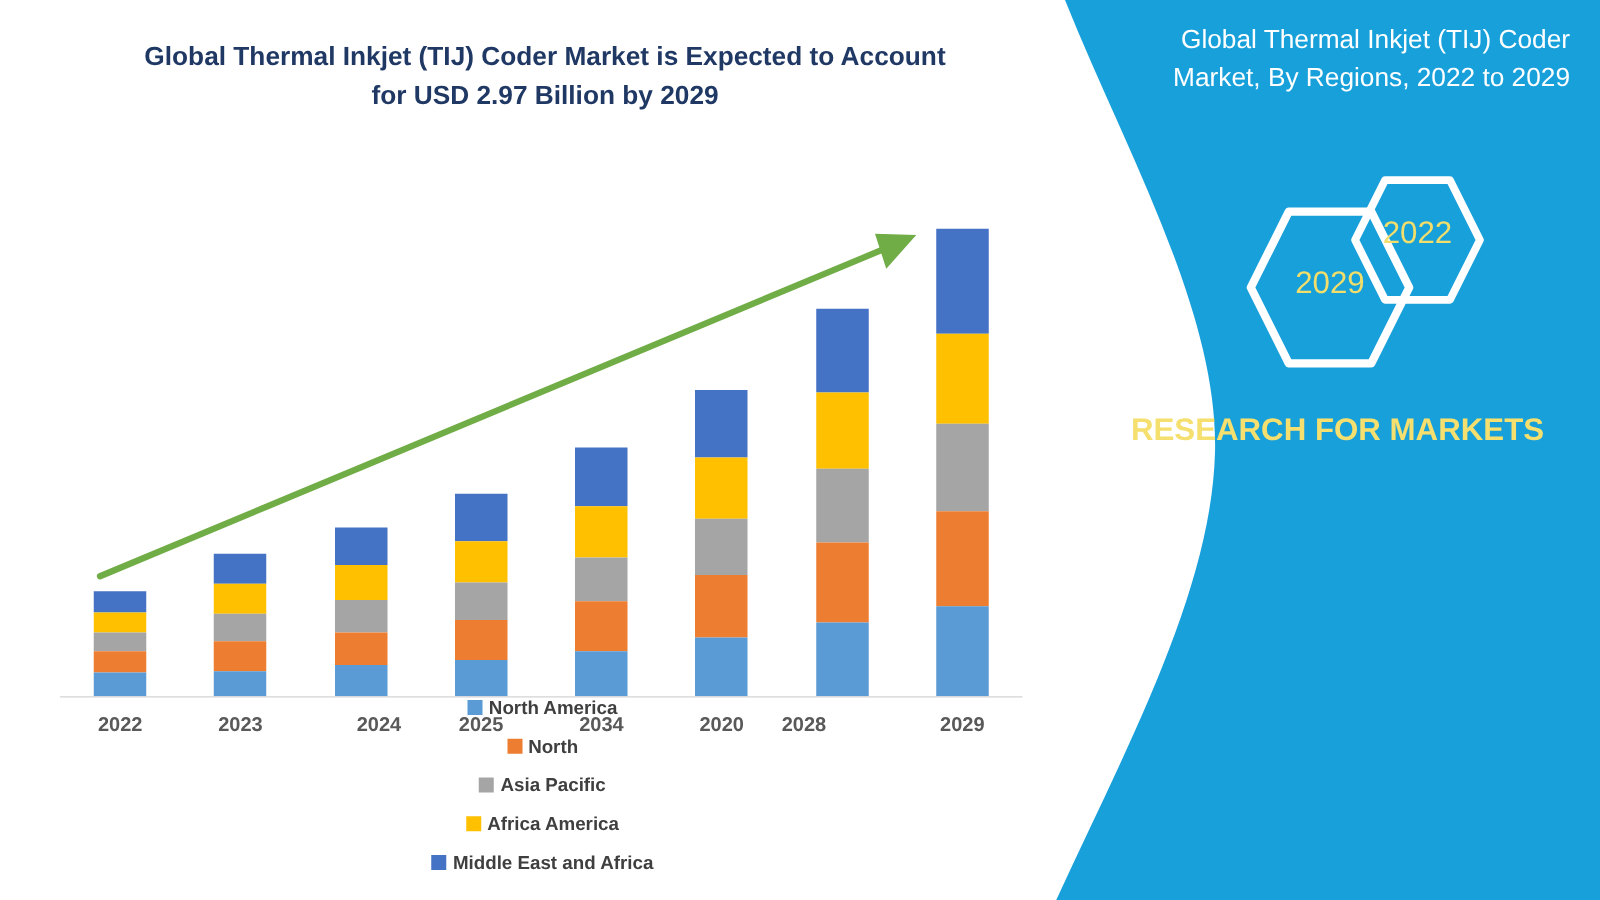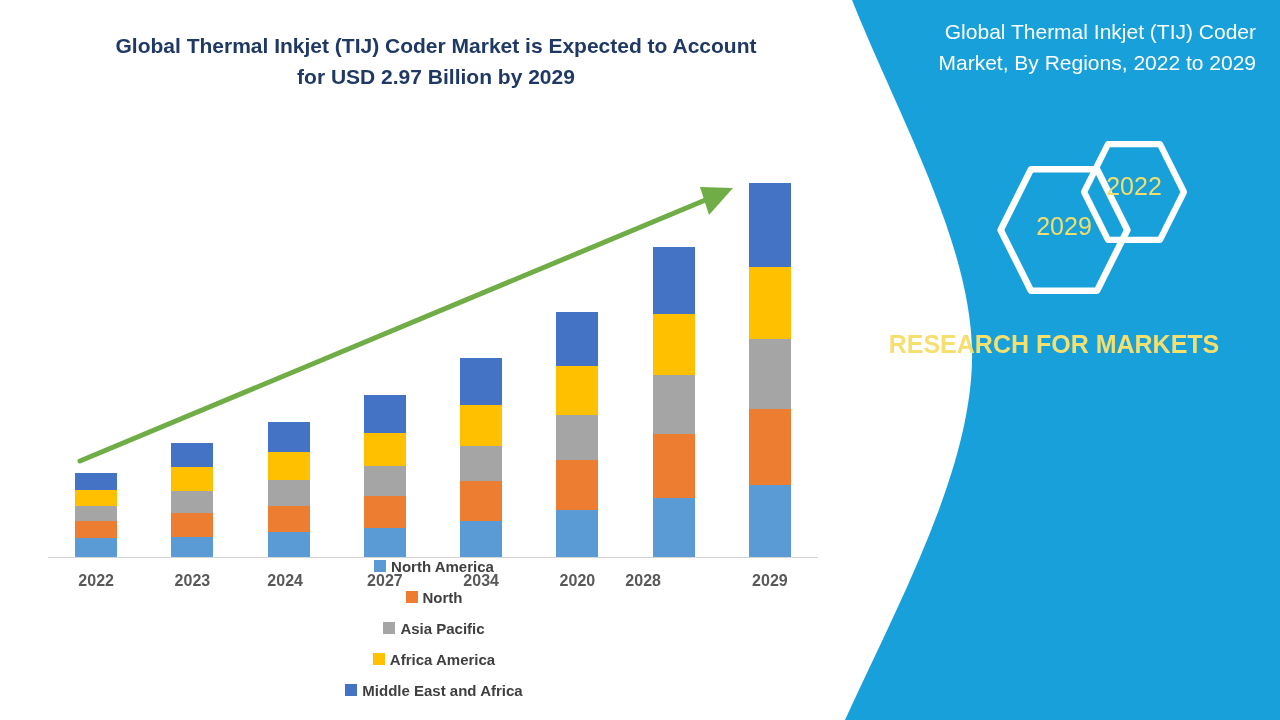--- a/index.html
+++ b/index.html
@@ -30,21 +30,21 @@
   .hex-label {
     position: absolute; width: 100%; text-align: center;
     color: #F2DE6B; font-weight: 400;
   }
   .hex-2029 { left: 0px; top: 24px; width: 132px; height: 132px; }
   .hex-2029 .hex-label { top: 48px; font-size: 25px; }
   .hex-2022 { left: 84px; top: 0px; width: 104px; height: 104px; }
   .hex-2022 .hex-label { top: 32px; font-size: 25px; }
 
   .brand {
-    position: absolute; right: 40px; top: 328px; width: 372px;
+    position: absolute; right: 24px; top: 328px; width: 372px;
     text-align: center; color: #F5DF6E;
     font-size: 25px; line-height: 32px; font-weight: bold;
   }
 
   
   .chart-title {
     position: absolute; left: 104px; top: 30px; width: 664px;
     text-align: center; color: #203864;
     font-size: 21px; line-height: 31px; font-weight: 700;
   }
@@ -184,22 +184,22 @@
           <div class="seg" title="Asia Pacific 2029" style="background: rgb(165, 165, 165); height: 18.6246%;"></div>
           <div class="seg" title="Europe 2029" style="background: rgb(237, 125, 49); height: 20.3438%;"></div>
           <div class="seg" title="North America 2029" style="background: rgb(91, 155, 213); height: 19.1977%;"></div>
         </div>
       </div>
     </div>
   <div class="axis-line"></div>
   <div class="xlabels">
       <div class="xlabel" style="left: 0px; width: 96.25px;">2022</div>
       <div class="xlabel" style="left: 96.25px; width: 96.25px;">2023</div>
-      <div class="xlabel" style="left: 189px; width: 96.25px;">2024</div>
-      <div class="xlabel" style="left: 288.75px; width: 96.25px;">2027</div>
+      <div class="xlabel" style="left: 207px; width: 96.25px;">2024</div>
+      <div class="xlabel" style="left: 288.75px; width: 96.25px;">2025</div>
       <div class="xlabel" style="left: 385px; width: 96.25px;">2034</div>
       <div class="xlabel" style="left: 481.25px; width: 96.25px;">2020</div>
       <div class="xlabel" style="left: 547px; width: 96.25px;">2028</div>
       <div class="xlabel" style="left: 673.75px; width: 96.25px;">2029</div>
     </div>
 
   <div class="legend">
       <div class="legend-item">
         <span class="legend-swatch" style="background: rgb(91, 155, 213);"></span>
         <span class="legend-label">North America</span>

